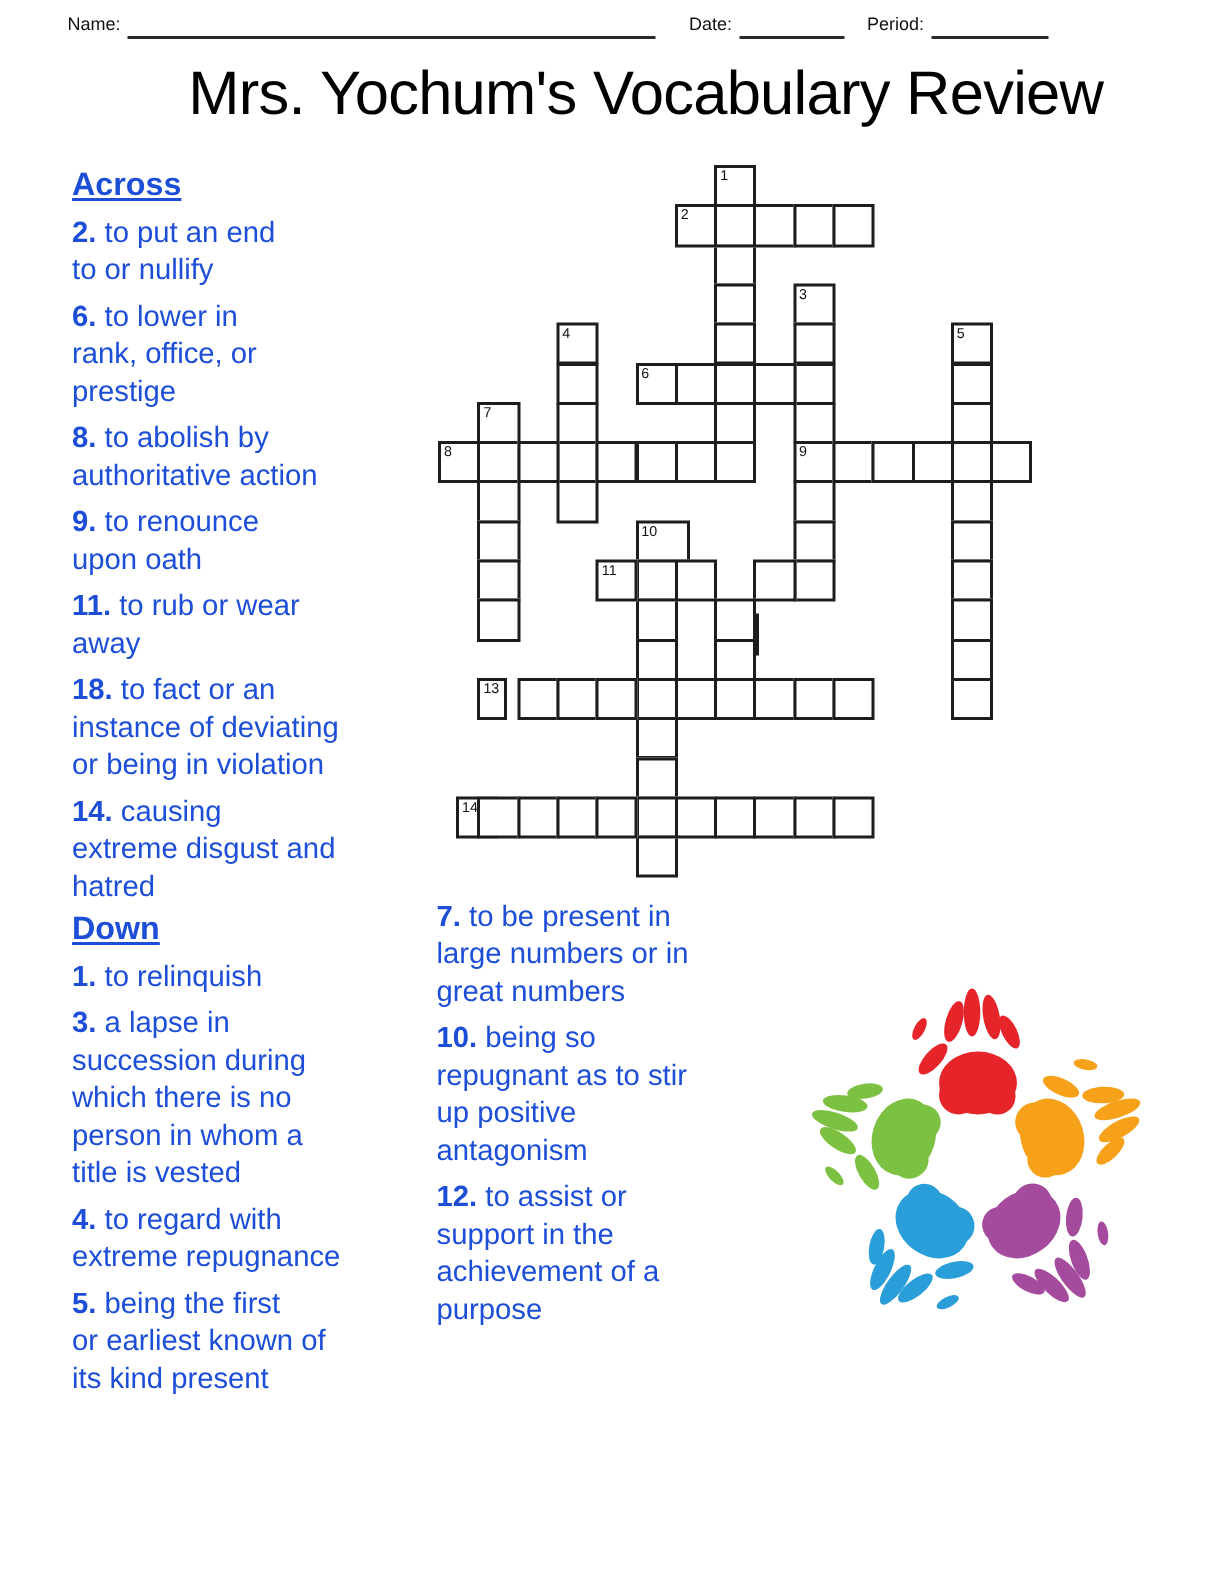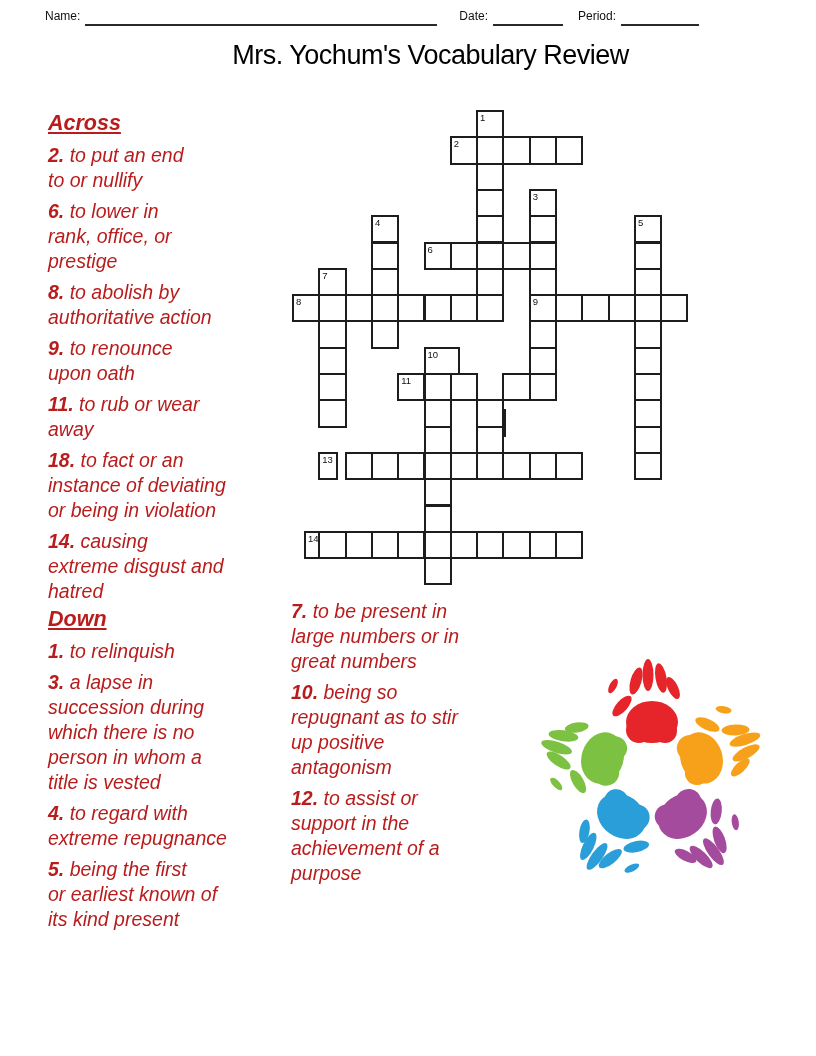--- a/index.html
+++ b/index.html
@@ -12,24 +12,24 @@
   .hlabel{white-space:nowrap;}
   .hline{display:inline-block;border-bottom:2px solid #2a2a2a;height:14px;margin-left:5px;}
   .hline.name{width:352px;}
   .hline.date{width:70px;}
   .hline.period{width:78px;}
   .hlabel.date{margin-left:22px;}
   .hlabel.period{margin-left:15px;text-align:right;}
 
   
   .title{position:absolute;top:42px;left:0;right:0;margin:0;text-align:center;
-         font-size:27px;font-weight:500;line-height:1;letter-spacing:-0.5px;color:#000;padding-left:45px;}
-
-  
-  .clues{position:absolute;font-size:19.5px;line-height:25px;color:#b91c1c;font-style:italic;}
+         font-size:41px;font-weight:500;line-height:1;letter-spacing:-0.5px;color:#000;padding-left:45px;}
+
+  
+  .clues{position:absolute;font-size:19.5px;line-height:25px;color:#1d4ed8;}
   .clues h2{font-size:21.5px;line-height:26px;margin:0 0 7px 0;font-weight:bold;
             text-decoration:underline;}
   .clue{margin:0 0 6px 0;white-space:pre-line;}
   .clue b{font-weight:bold;}
   .across-col{left:48px;top:110px;width:240px;}
   .down-col{left:48px;top:606px;width:242px;}
   .mid-col{left:291px;top:599px;width:222px;}
 
   
   .crossword{position:absolute;width:398px;height:477px;}

